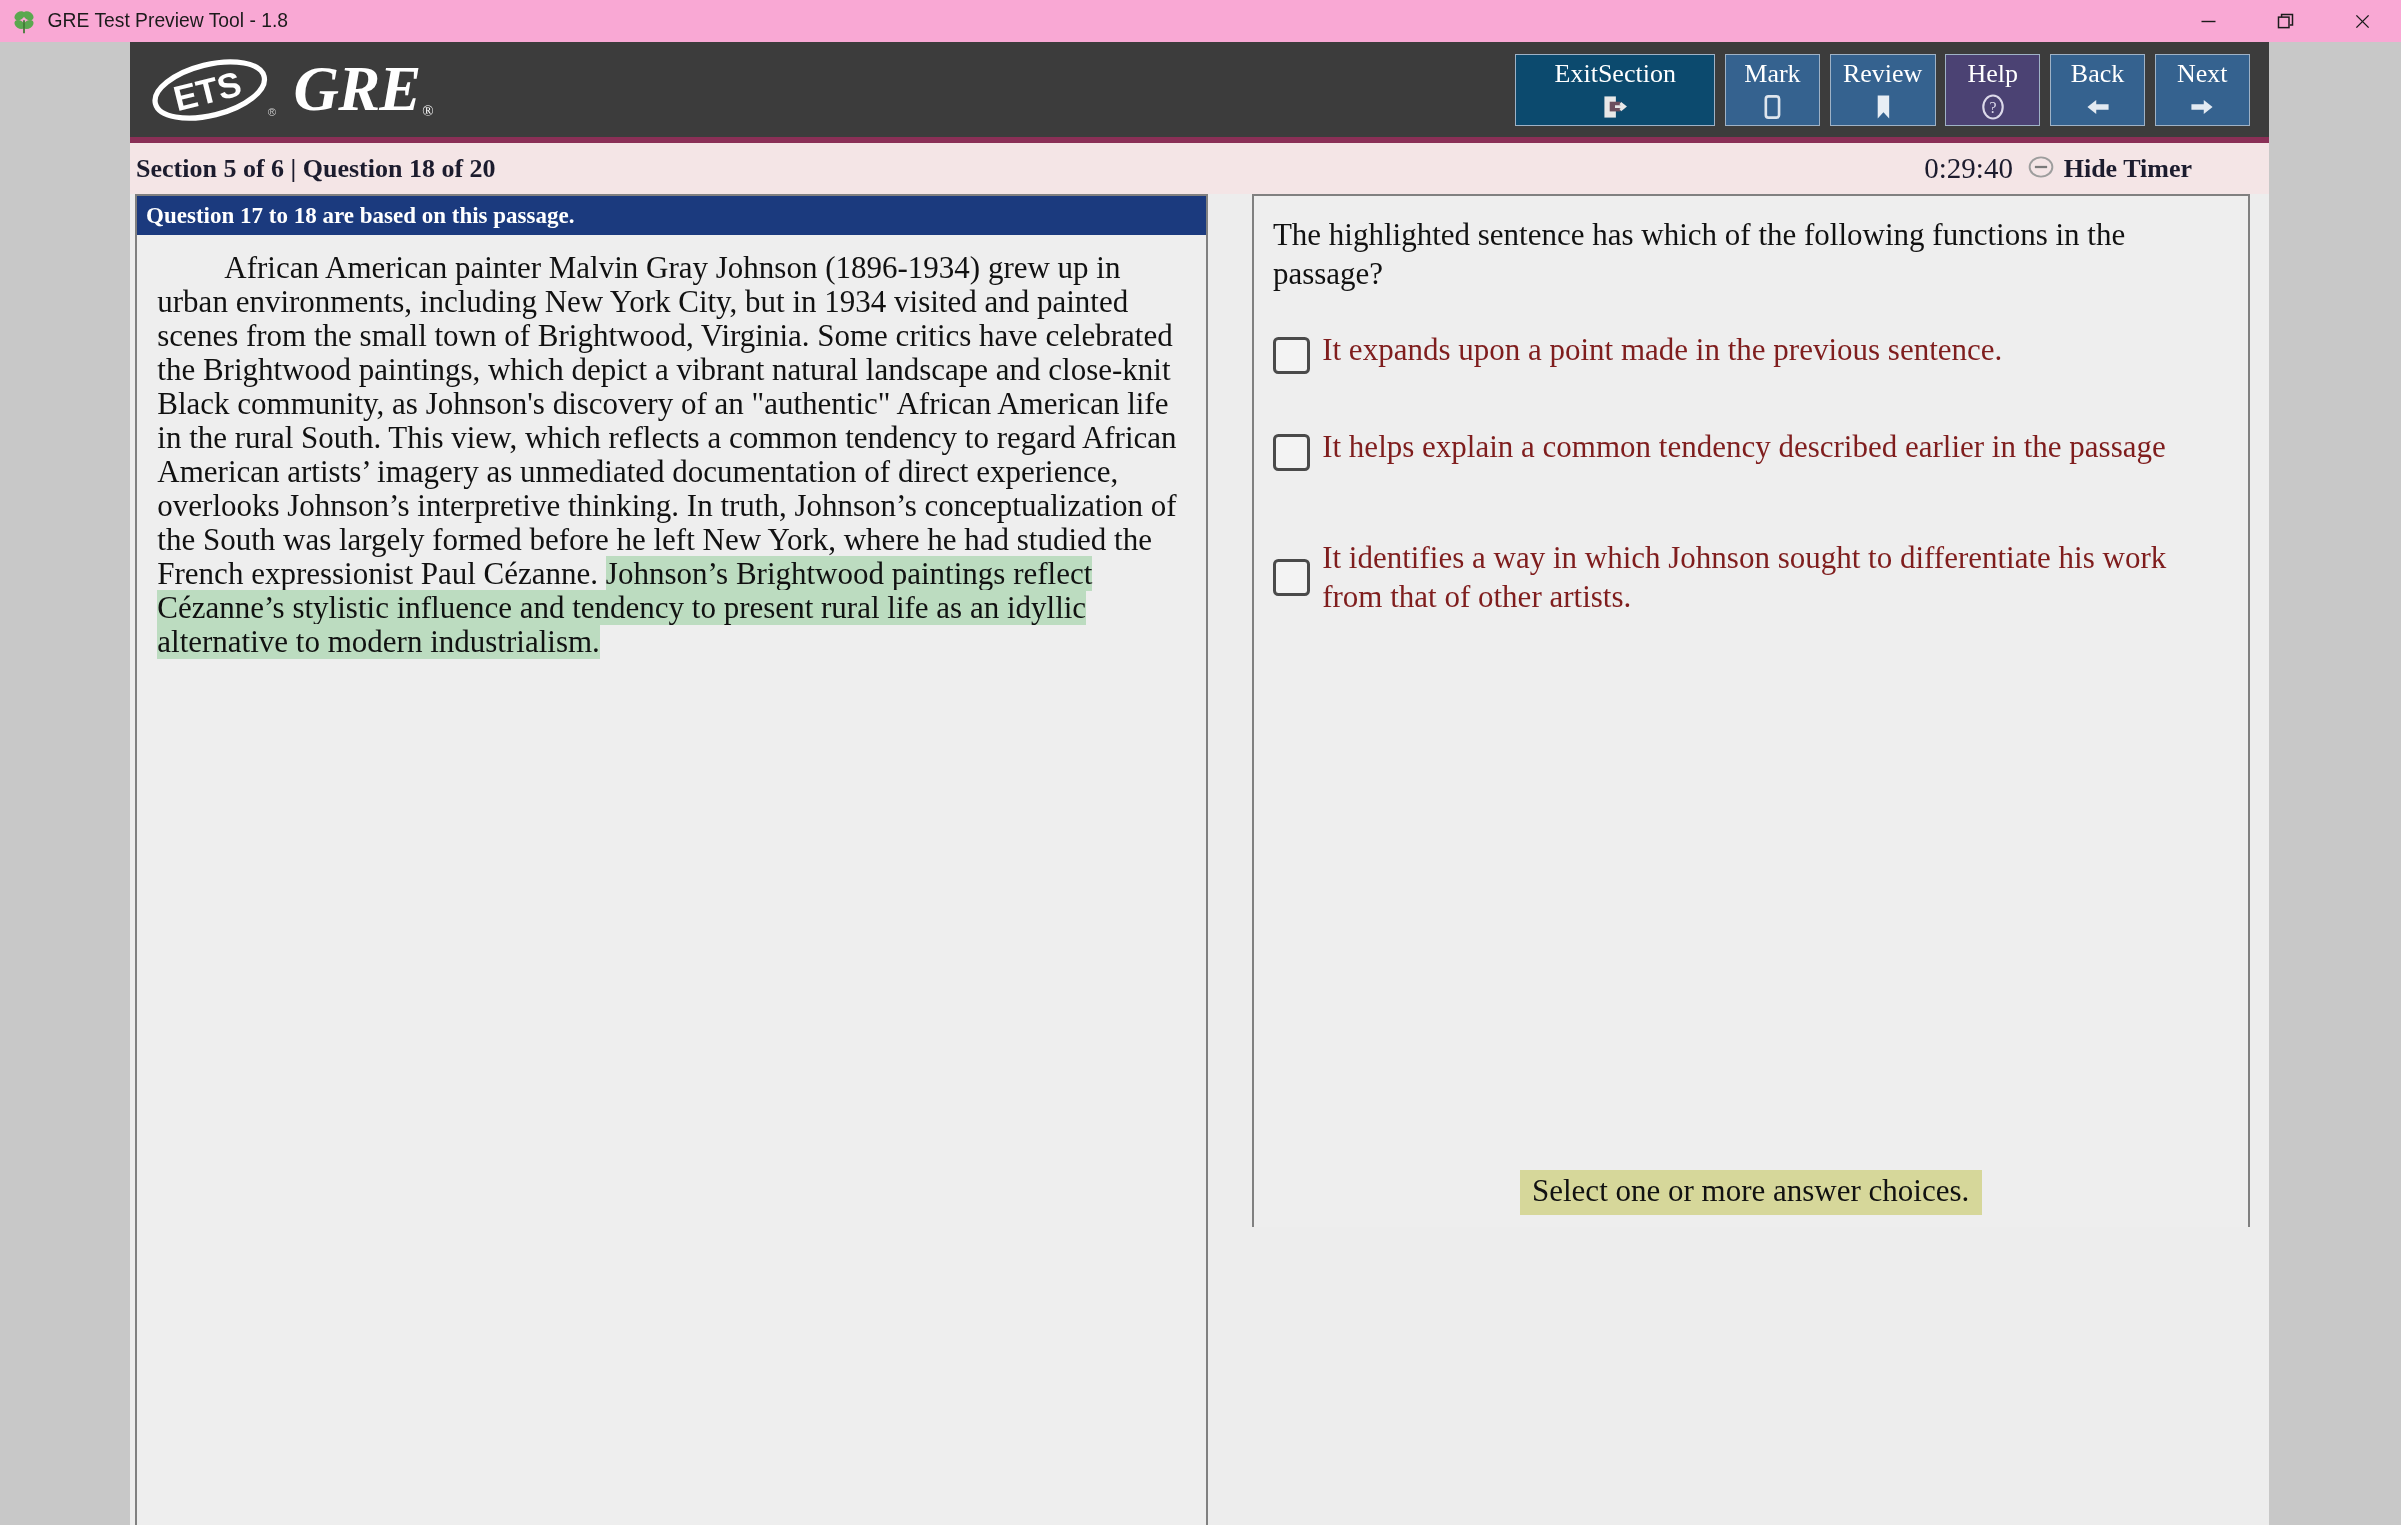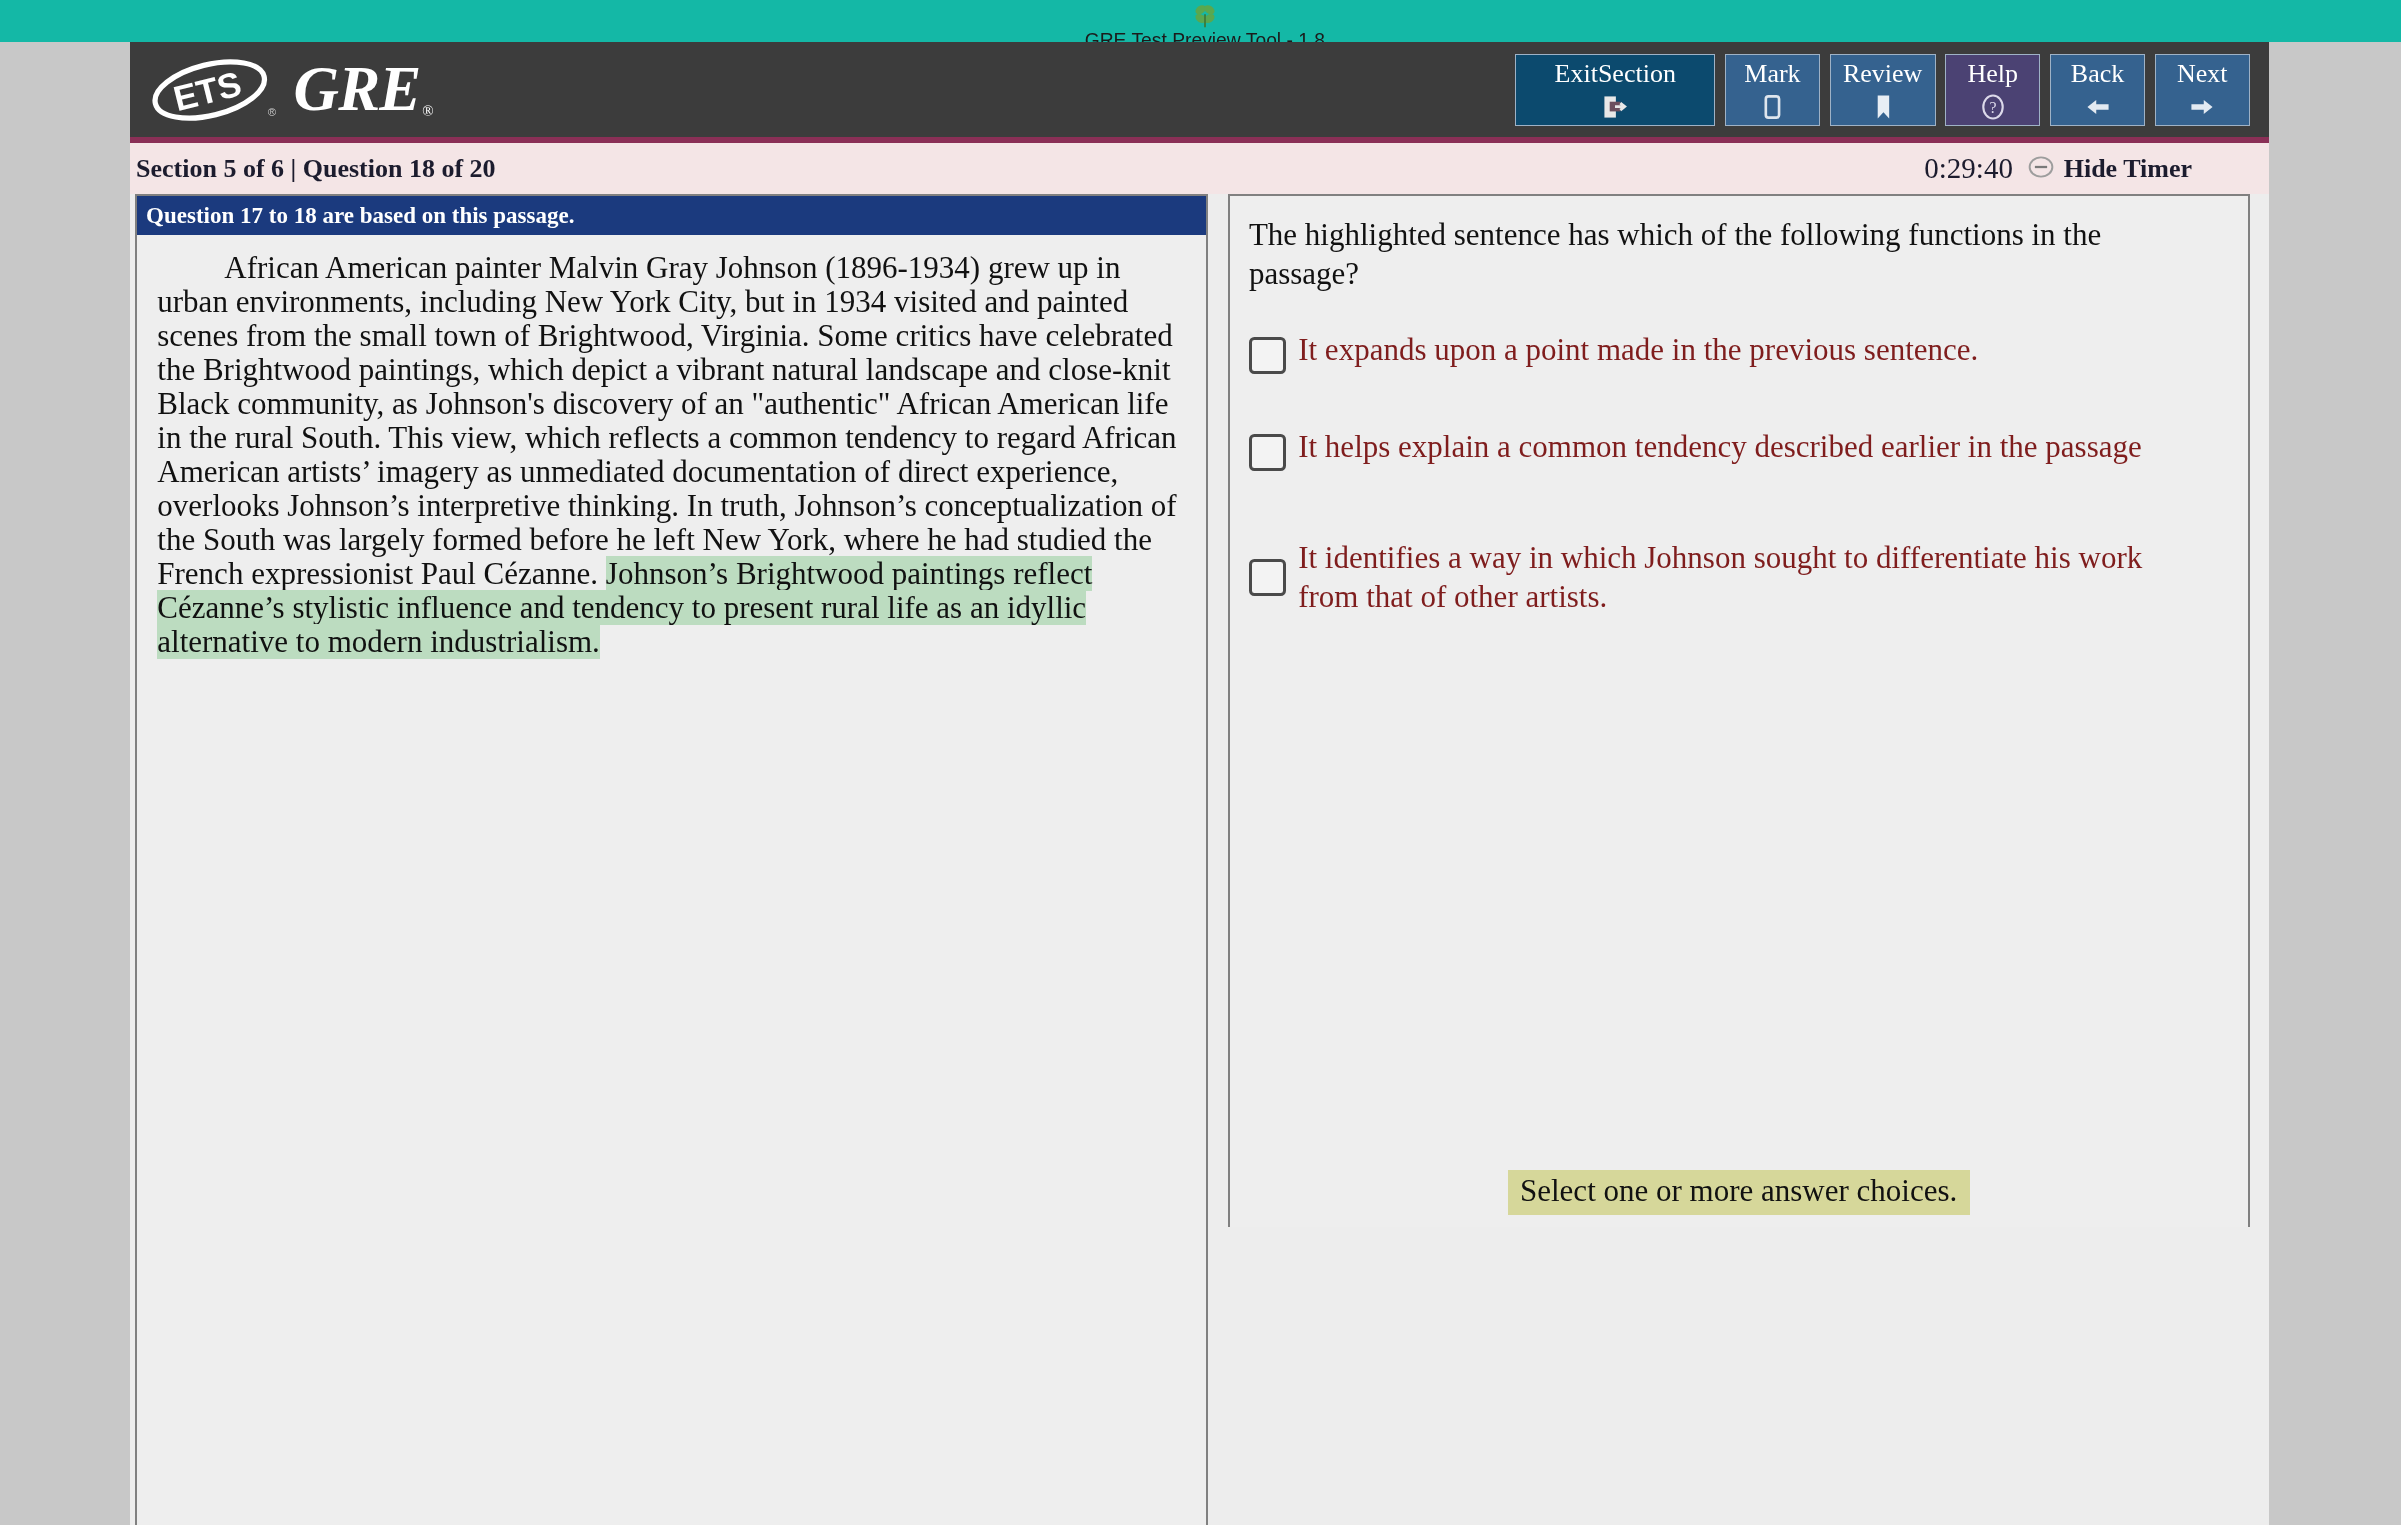--- a/index.html
+++ b/index.html
@@ -10,24 +10,23 @@
     overflow: hidden;
     background: #ffffff;
     font-family: "Liberation Serif", serif;
   }
 
   
   #titlebar {
     position: absolute;
     left: 0; top: 0;
     width: 2401px; height: 42px;
-    background: #14b8a6;
-    display: flex;
-    align-items: center;
-    flex-direction: column;
+    background: #f9a8d4;
+    display: flex;
+    align-items: center;
   }
   #app-icon {
     width: 30px; height: 30px;
     margin-left: 8.8px;
     flex: 0 0 auto;
     display: flex; align-items: center; justify-content: center;
   }
   #title-text {
     margin-left: 8.8px;
     font-family: "Liberation Sans", sans-serif;
@@ -205,20 +204,21 @@
   #pane-gap { width: 19.3px; }
   #right-pane {
     flex: 1;
     height: 1033px;
     margin-right: 19.3px;
     border: 2.6px solid #808080;
     border-bottom: none;
     background: #eeeeee;
     position: relative;
     overflow: hidden;
+    margin-left: 24px;
   }
 
   
   #passage-header {
     height: 39px;
     background: #1b3a7e;
     display: flex;
     align-items: center;
   }
   #passage-header-text {

